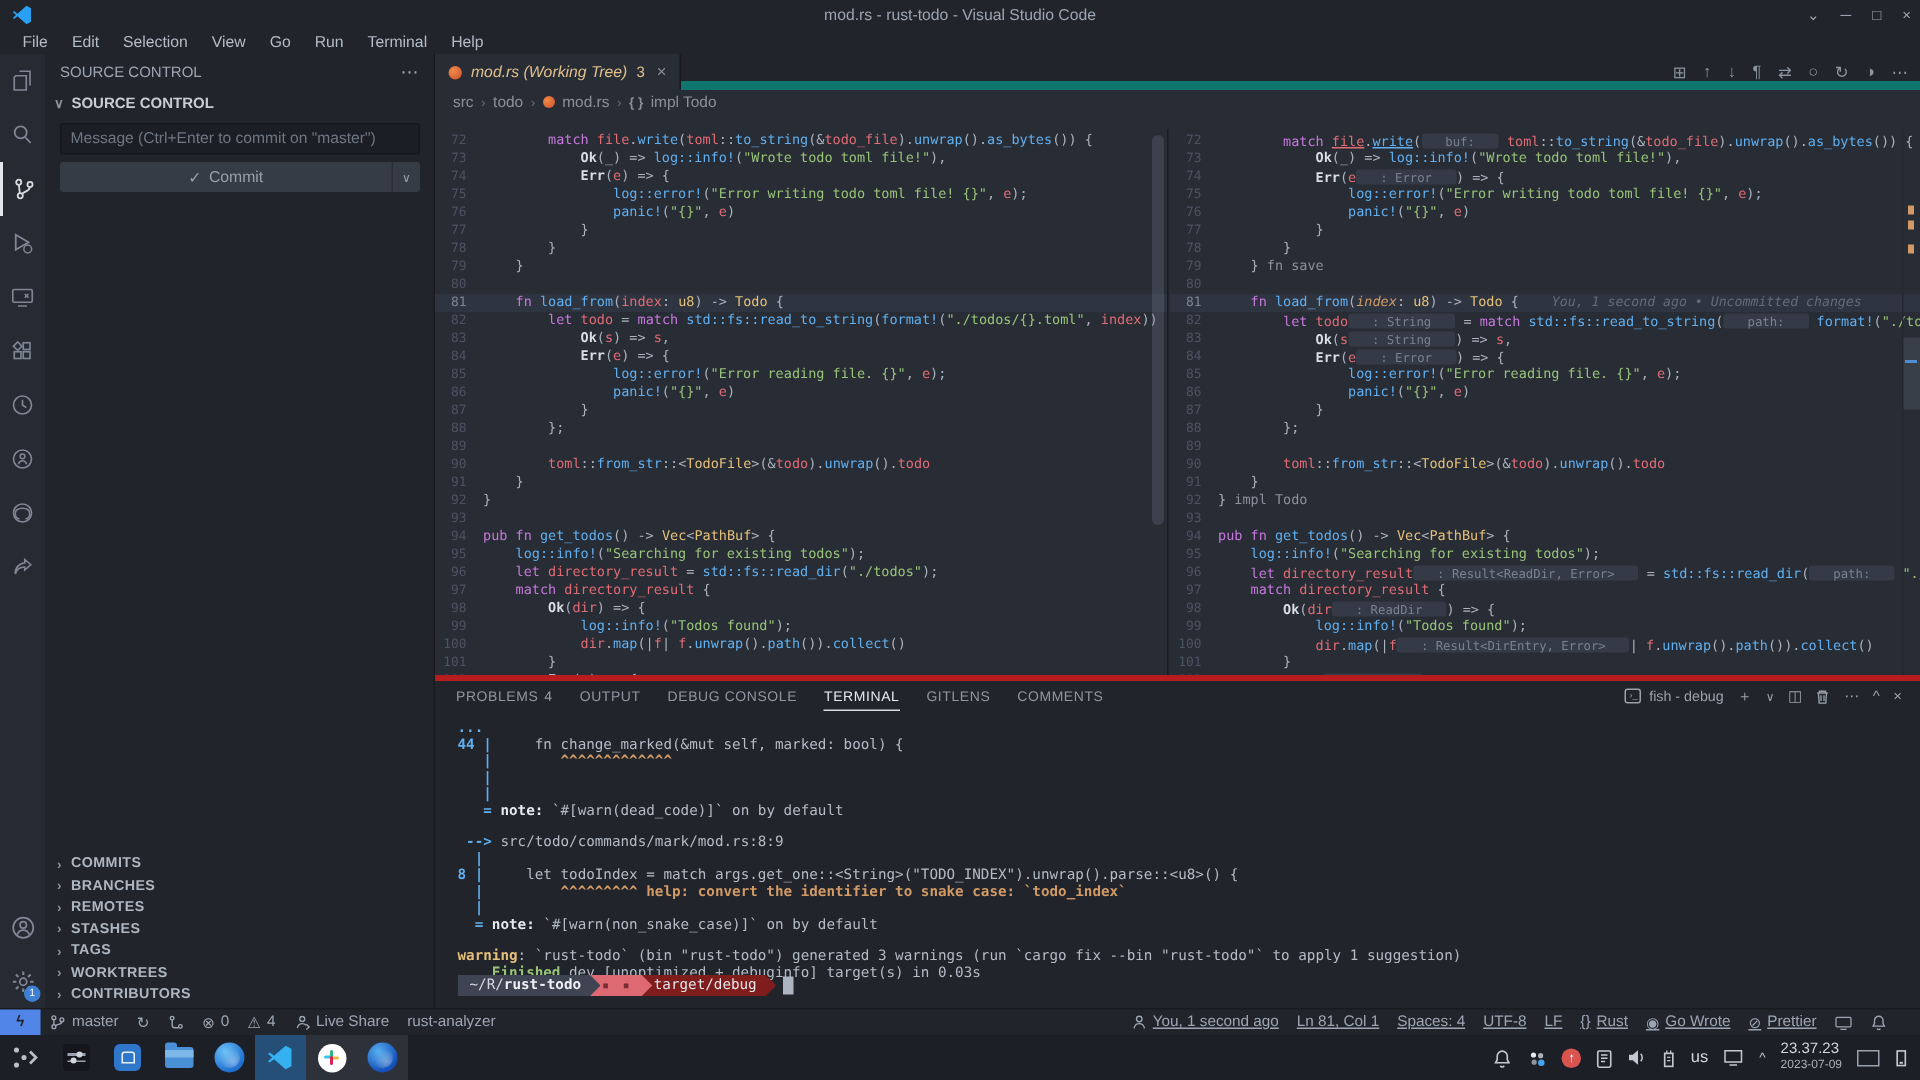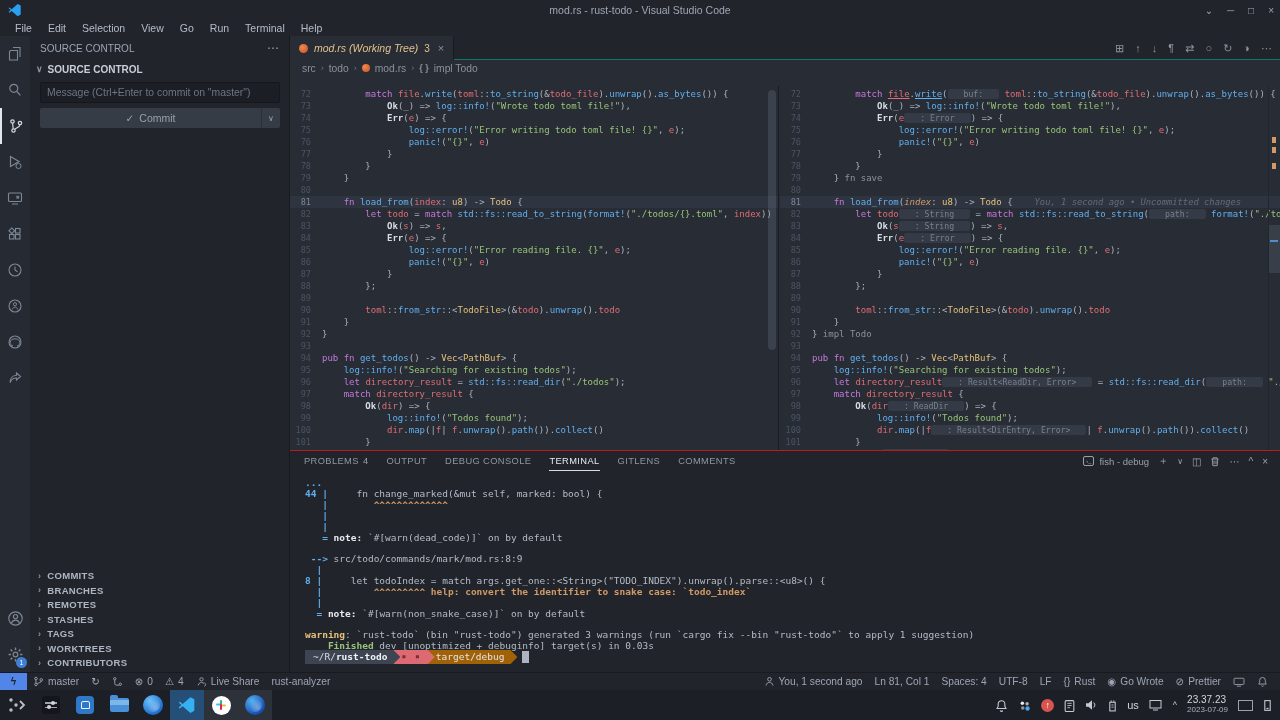--- a/index.html
+++ b/index.html
@@ -41,21 +41,21 @@
     display:flex; align-items:stretch; color:#99a0ac; font-size:10.5px; }
   .commit-main { flex:1; display:flex; align-items:center; justify-content:center; gap:5px; }
   .commit-drop { width:19px; border-left:1px solid #2a2f38; display:flex; align-items:center; justify-content:center; font-size:8px; }
   .sb-sections { position:absolute; bottom:2px; left:0; right:0; }
   .sb-sec { height:14.5px; display:flex; align-items:center; gap:6px; padding:0 8px;
     font-size:9.5px; font-weight:bold; color:#aeb6c2; letter-spacing:.3px; }
   .sb-sec .chev { font-size:9px; }
 
   
   .main { position:absolute; left:290px; top:36px; width:990px; height:414px; background:#282c34; }
-  .tabbar { position:absolute; left:0; top:0; width:990px; height:24px; background:#21252b; border-bottom:1px solid #0f766e; display:flex; }
+  .tabbar { position:absolute; left:0; top:0; width:990px; height:24px; background:#21252b; border-bottom:6px solid #0f766e; display:flex; }
   .tab { height:24px; display:flex; align-items:center; gap:6px; padding:0 9px; background:#282c34;
     border-right:1px solid #181a1f; font-size:10.5px; }
   .tab-label { font-style:italic; color:#e2c08d; }
   .tab-badge { color:#e2c08d; font-size:10px; }
   .tab-close { color:#8a919e; font-size:11px; margin-left:2px; }
   .rust-dot { width:9px; height:9px; border-radius:50%; background:radial-gradient(circle at 35% 35%, #f08a4b, #c94f2a); display:inline-block; }
   .tab-actions { position:absolute; right:8px; top:0; height:24px; display:flex; align-items:center; gap:11px;
     color:#8b93a0; font-size:11px; }
   .breadcrumb { position:absolute; left:0; top:24px; width:990px; height:16px; display:flex; align-items:center;
     gap:5px; padding-left:12px; font-size:10.3px; color:#8a919d; }
@@ -81,50 +81,50 @@
   .tk-fu{color:#61afef; text-decoration:underline}
   .blame { color:#646b76; font-style:italic; margin-left:22px; font-size:8.8px; }
   .vscroll { position:absolute; width:8px; border-radius:4px; background:rgba(121,131,152,.25); }
   .hscroll { position:absolute; height:7px; background:rgba(121,131,152,.25); }
   .ruler { position:absolute; right:0; top:0; width:12px; height:374px; border-left:1px solid #22262e; }
   .mark { position:absolute; width:4px; height:6px; left:3px; background:#d19a66; }
   .mark-blue { position:absolute; width:8px; height:2px; left:1px; background:#4f8fd0; }
   .ruler-thumb { position:absolute; left:0; width:12px; background:rgba(140,150,170,.18); }
 
   
-  .panel { position:absolute; left:290px; top:450px; width:990px; height:222px; background:#21252b; border-top:1px solid #b91c1c; }
+  .panel { position:absolute; left:290px; top:450px; width:990px; height:222px; background:#21252b; border-top:4px solid #b91c1c; }
   .panel-header { height:20px; display:flex; align-items:center; padding:0 14px; gap:18px; font-size:9.3px; color:#9097a3; }
   .ptab { display:flex; gap:4px; align-items:center; height:20px; letter-spacing:.4px; }
   .ptab.active { color:#e8eaee; border-bottom:1px solid #d7dbe2; }
   .ptab-badge { color:#9aa1ad; }
   .panel-actions { margin-left:auto; display:flex; align-items:center; gap:9px; color:#9aa1ad; font-size:10px; }
   .term-chip { display:flex; align-items:center; gap:5px; font-size:9.5px; }
   .term-box { width:11px; height:10px; border:1px solid #9aa1ad; border-radius:2px; font-size:6px; line-height:8px; text-align:center; }
   .terminal { position:absolute; left:0; top:22px; width:990px; height:200px; padding:4px 10px 0 15px;
     font-family:"DejaVu Sans Mono", monospace; font-size:9.5px; }
   .tline { height:11px; line-height:11px; white-space:pre; }
   .tline.blankline { height:10px; }
   .tk2-tp{color:#b4bbc7} .tk2-tg{color:#61afef;font-weight:bold} .tk2-ty{color:#e5c07b;font-weight:bold}
   .tk2-to{color:#d19a66;font-weight:bold} .tk2-tw{color:#e6e9ee;font-weight:bold} .tk2-tn{color:#98c379;font-weight:bold}
   .prompt-row { position:absolute; left:15px; right:10px; bottom:8px; height:14px; display:flex; align-items:center; }
   .pl { position:relative; height:14px; line-height:14px; padding:0 13px 0 8px; margin-right:-7px;
     clip-path:polygon(0 0, calc(100% - 7px) 0, 100% 50%, calc(100% - 7px) 100%, 0 100%);
     font-size:9.5px; font-family:"DejaVu Sans Mono", monospace; }
   .pl1 { background:#3e4452; color:#d7dae0; z-index:3; }
   .pl1 b { color:#f0f2f5; }
   .pl2 { background:#dd6a72; color:#7c2d33; z-index:2; font-size:8px; letter-spacing:2px; }
-  .pl3 { background:#a16207; color:#e2e5ea; z-index:1; }
+  .pl3 { background:#7f1d1d; color:#e2e5ea; z-index:1; }
   .cursor-block { width:7px; height:12px; background:#aeb4bf; margin-left:12px; }
   .term-time { position:absolute; right:4px; top:0; color:#596070; font-size:11px; font-family:"DejaVu Sans Mono", monospace;margin-top:22px; }
 
   
   .statusbar { position:absolute; left:0; top:672px; width:1280px; height:18px; background:#21252b;
     border-top:1px solid #181a1f; display:flex; align-items:center; font-size:10.2px; color:#9da5b4; }
   .st-group-left { display:flex; align-items:center; gap:0; height:18px; }
-  .st-group-right { margin-left:auto; display:flex; align-items:center; height:18px; padding-right:6px; }
+  .st-group-right { margin-left:auto; display:flex; align-items:center; height:18px; padding-right:16px;text-decoration:underline; }
   .st-item { display:flex; align-items:center; gap:4px; padding:0 6px; height:18px; }
   .st-item.accent { background:#5285e8; color:#21252b; width:27px; justify-content:center; font-weight:bold; }
   .st-icon { display:flex; align-items:center; }
 
   
   .taskbar { position:absolute; left:0; top:690px; width:1280px; height:30px; background:#1c1f26;
     display:flex; align-items:center; }
   .tb-apps { display:flex; height:30px; align-items:center; }
   .app { width:34px; height:30px; display:flex; align-items:center; justify-content:center; }
   .app.raised { background:#2d3139; }

